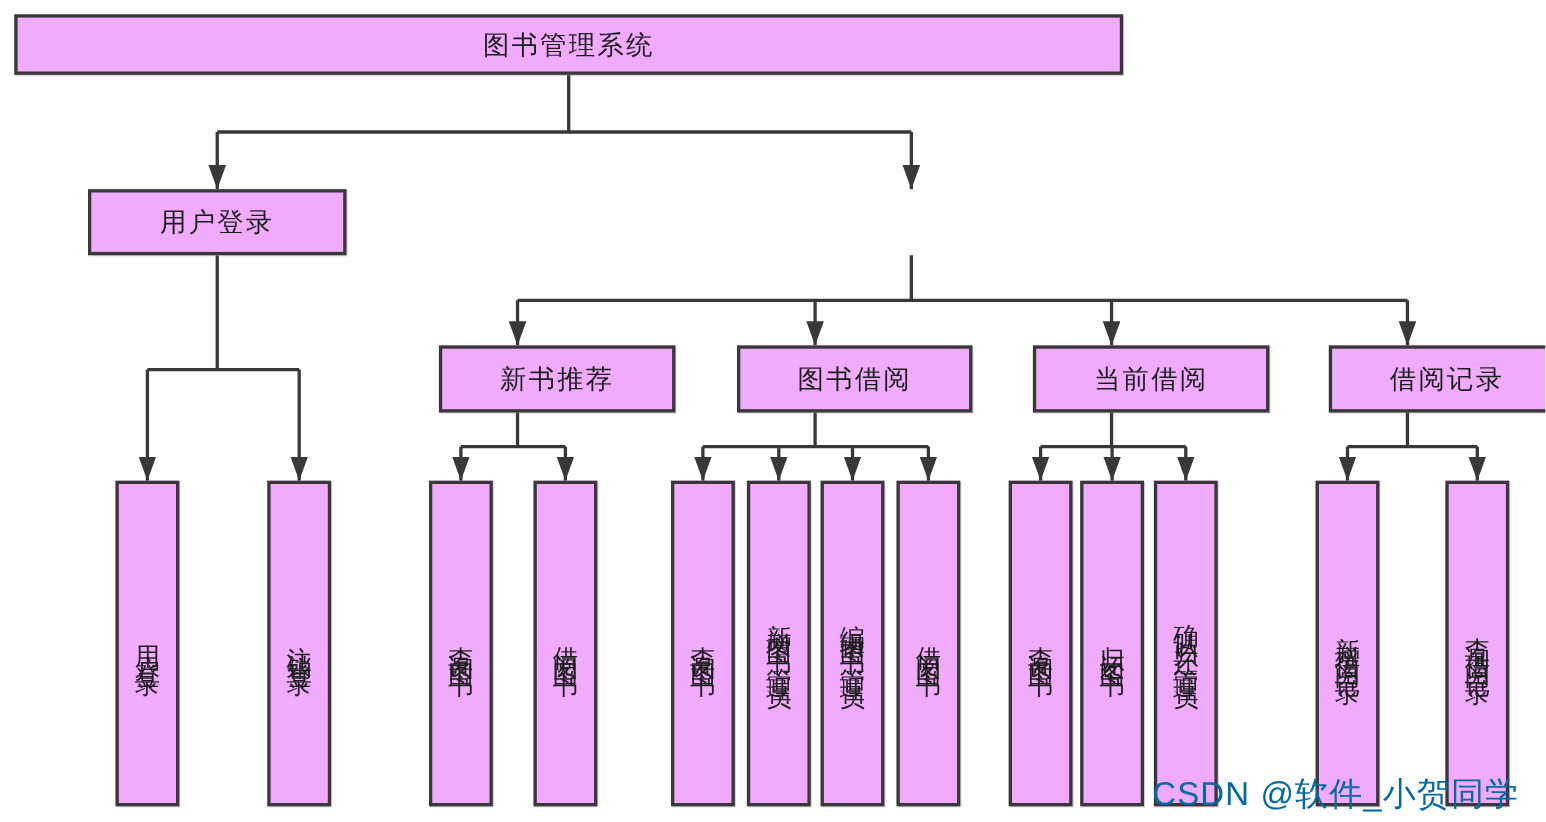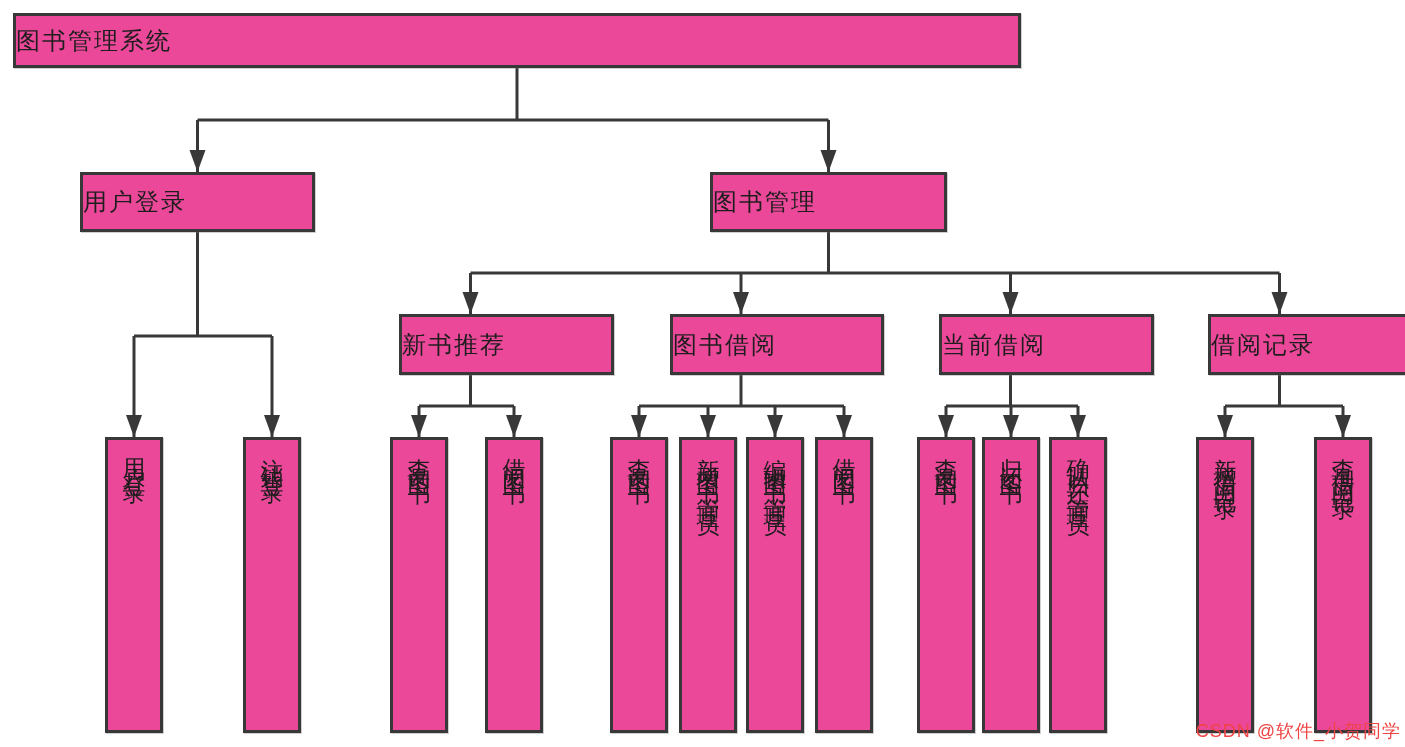--- a/index.html
+++ b/index.html
@@ -6,45 +6,45 @@
   .canvas{
     position:relative;
     width:1405px;height:747px;
     background:#fff;
     font-family:"Liberation Sans","DejaVu Sans",sans-serif;
     overflow:hidden;
   }
   .connectors{position:absolute;left:0;top:0;width:1405px;height:747px;z-index:1;}
   .node{
     position:absolute;
-    background:#ec4899;
+    background:#f0abfc;
     border:3px solid #383838;
     box-sizing:border-box;
-    display:flex;align-items:center;justify-content:flex-start;
+    display:flex;align-items:center;justify-content:center;
     color:#1d1d1d;
     z-index:2;
     box-shadow:1px 1px 0 rgba(120,120,120,.35);
   }
   .h-node{font-size:24px;letter-spacing:2px;}
   .root{left:13px;top:13px;width:1008px;height:55px;}
   .lvl2{top:172px;height:60px;}
   .lvl3{top:314px;height:61px;margin-left:36px;}
   .leaf{
     top:437px;height:296px;width:58px;
     font-size:23px;
     writing-mode:vertical-lr;
     text-orientation:mixed;
     letter-spacing:8px;
     line-height:1;
   }
   .watermark{
     position:absolute;
-    right:4px;bottom:4px;
-    font-size:18px;
-    color:#ef4444;
+    right:24px;bottom:4px;
+    font-size:30px;
+    color:#0369a1;
     letter-spacing:1px;
     z-index:5;
     white-space:nowrap;
   }
 </style>
 </head>
 <body>
 
 <div class="canvas">
 
@@ -91,23 +91,20 @@
     </g>
   </svg>
 
   <div class="node h-node root">
     <span>图书管理系统</span>
   </div>
 
   <div class="node h-node lvl2" style="left:80px;width:235px;">
     <span>用户登录</span>
   </div>
-  <div class="node h-node lvl2" style="left:710px;width:237px;">
-    <span>图书管理</span>
-  </div>
 
   <div class="node h-node lvl3" style="left:363px;width:215px;">
     <span>新书推荐</span>
   </div>
   <div class="node h-node lvl3" style="left:634px;width:214px;">
     <span>图书借阅</span>
   </div>
   <div class="node h-node lvl3" style="left:903px;width:215px;">
     <span>当前借阅</span>
   </div>

